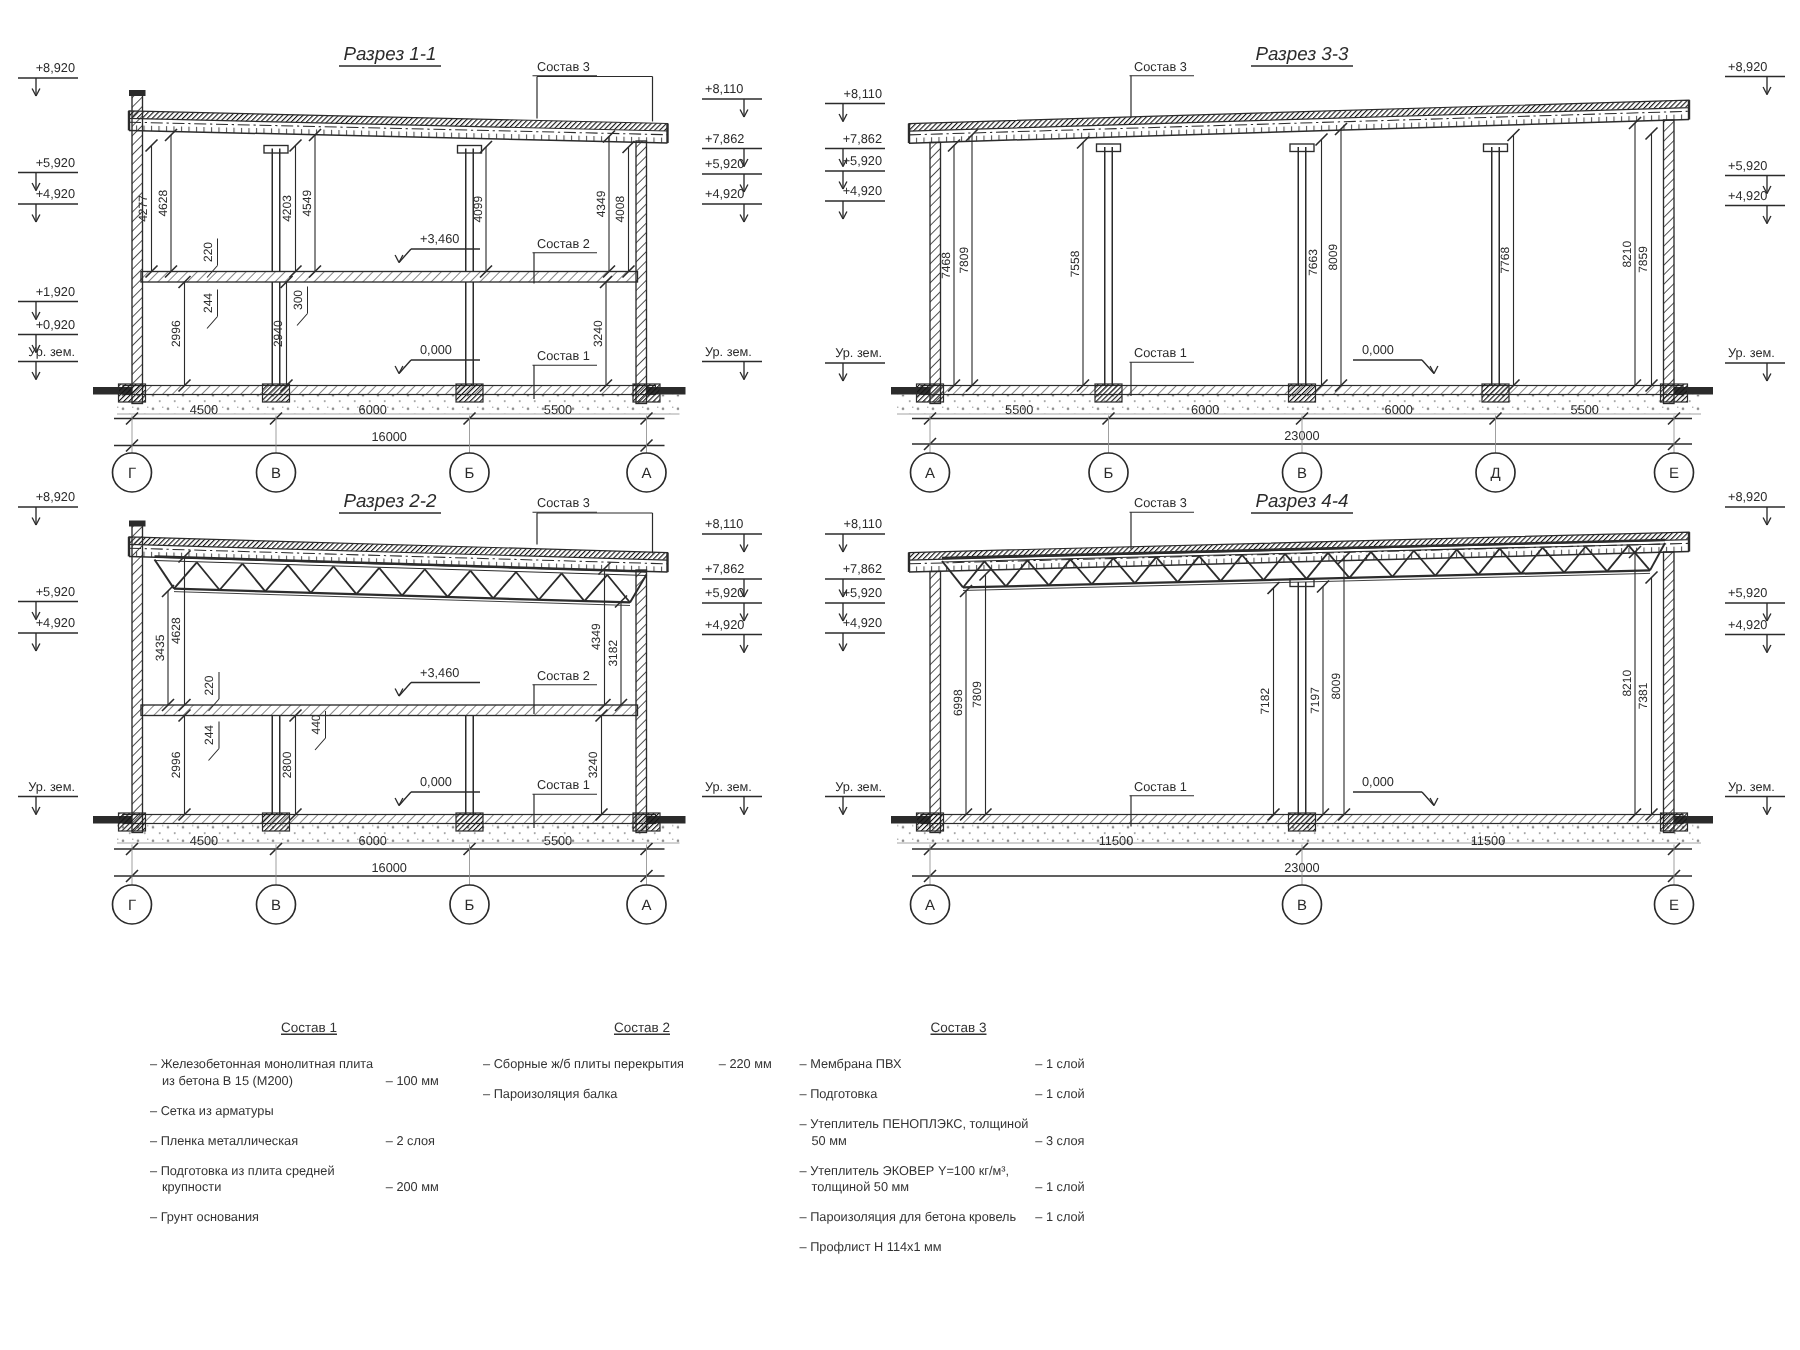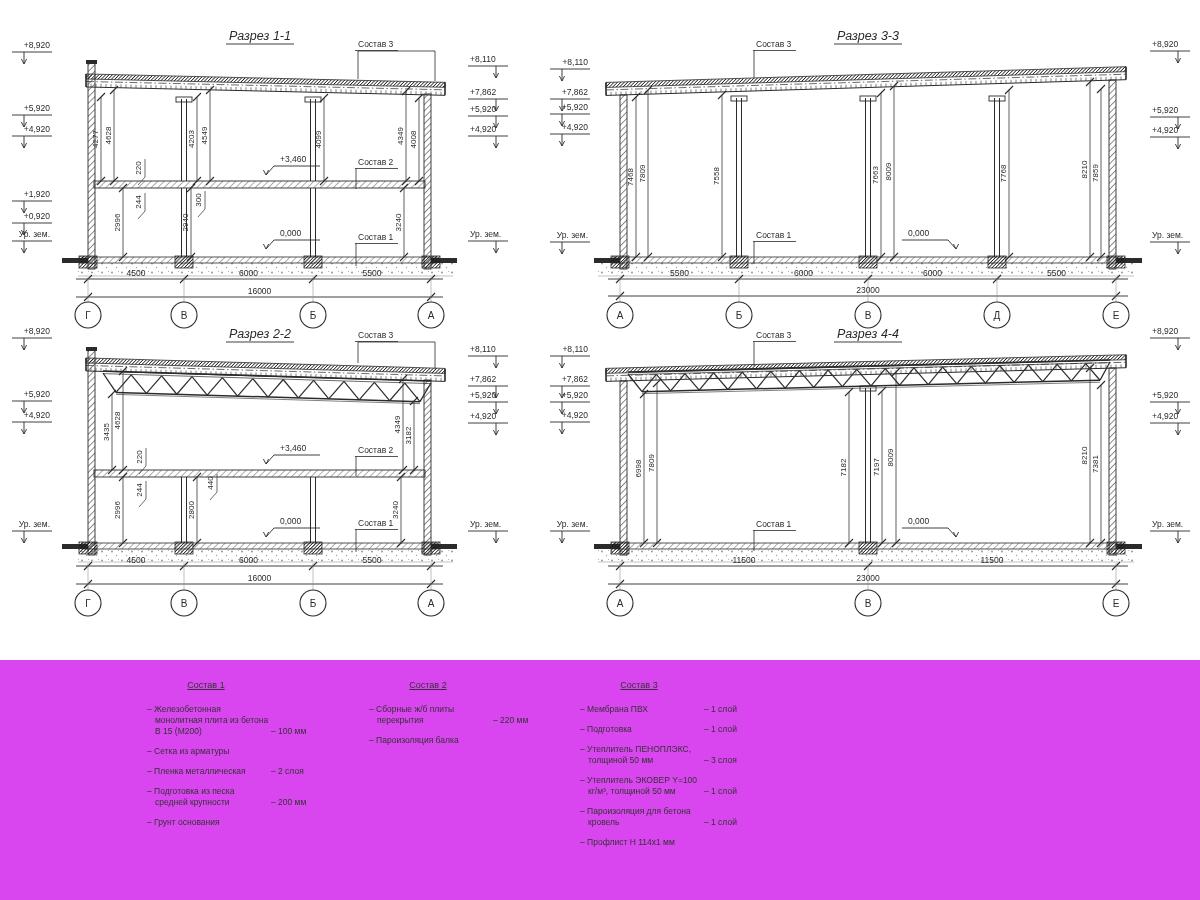--- a/index.html
+++ b/index.html
@@ -1,22 +1,22 @@
 <!DOCTYPE html>
 <html><head>
 <meta charset="utf-8">
 <style>
   html,body{margin:0;padding:0;background:#e8e8e8;}
-  .sheet{position:relative;width:1200px;height:900px;background:#d946ef;overflow:hidden;
+  .sheet{position:relative;width:1200px;height:900px;background:#ffffff;overflow:hidden;
          font-family:"Liberation Sans",sans-serif;color:#2b2b2b;}
   .sheet svg{display:block;position:absolute;left:0;top:0;}
   .lcol{position:absolute;width:218px;font-size:8.5px;line-height:11px;color:#333;}
   .lt{width:212px;text-align:center;text-decoration:underline;margin-bottom:13px;font-size:9px;}
   .li{display:flex;align-items:flex-end;margin-bottom:9px;}
-  .ll{width:150px;padding-left:8px;text-indent:-8px;margin-left:47px;}
+  .ll{width:150px;padding-left:8px;text-indent:-8px;}
   .lv{width:62px;margin-left:2px;}
   text{font-family:"Liberation Sans",sans-serif;}
 </style>
 </head>
 <body>
 
 <div class="sheet">
   <svg id="dwg" width="1200" height="660" viewBox="0 0 1200 660">
     <defs>
       <pattern id="pDense" width="2.4" height="2.4" patternUnits="userSpaceOnUse" patternTransform="rotate(45)">
@@ -724,21 +724,21 @@
           </div>
           <div class="li">
             <div class="ll">– Сетка из арматуры</div>
             <div class="lv"></div>
           </div>
           <div class="li">
             <div class="ll">– Пленка металлическая</div>
             <div class="lv">–  2 слоя</div>
           </div>
           <div class="li">
-            <div class="ll">– Подготовка из песка средней крупности</div>
+            <div class="ll">– Подготовка из плита средней крупности</div>
             <div class="lv">– 200 мм</div>
           </div>
           <div class="li">
             <div class="ll">– Грунт основания</div>
             <div class="lv"></div>
           </div>
         </div>
     </div>
     <div class="lcol" style="left: 322px; top: 680px;">
       <div class="lt">Состав 2</div>

